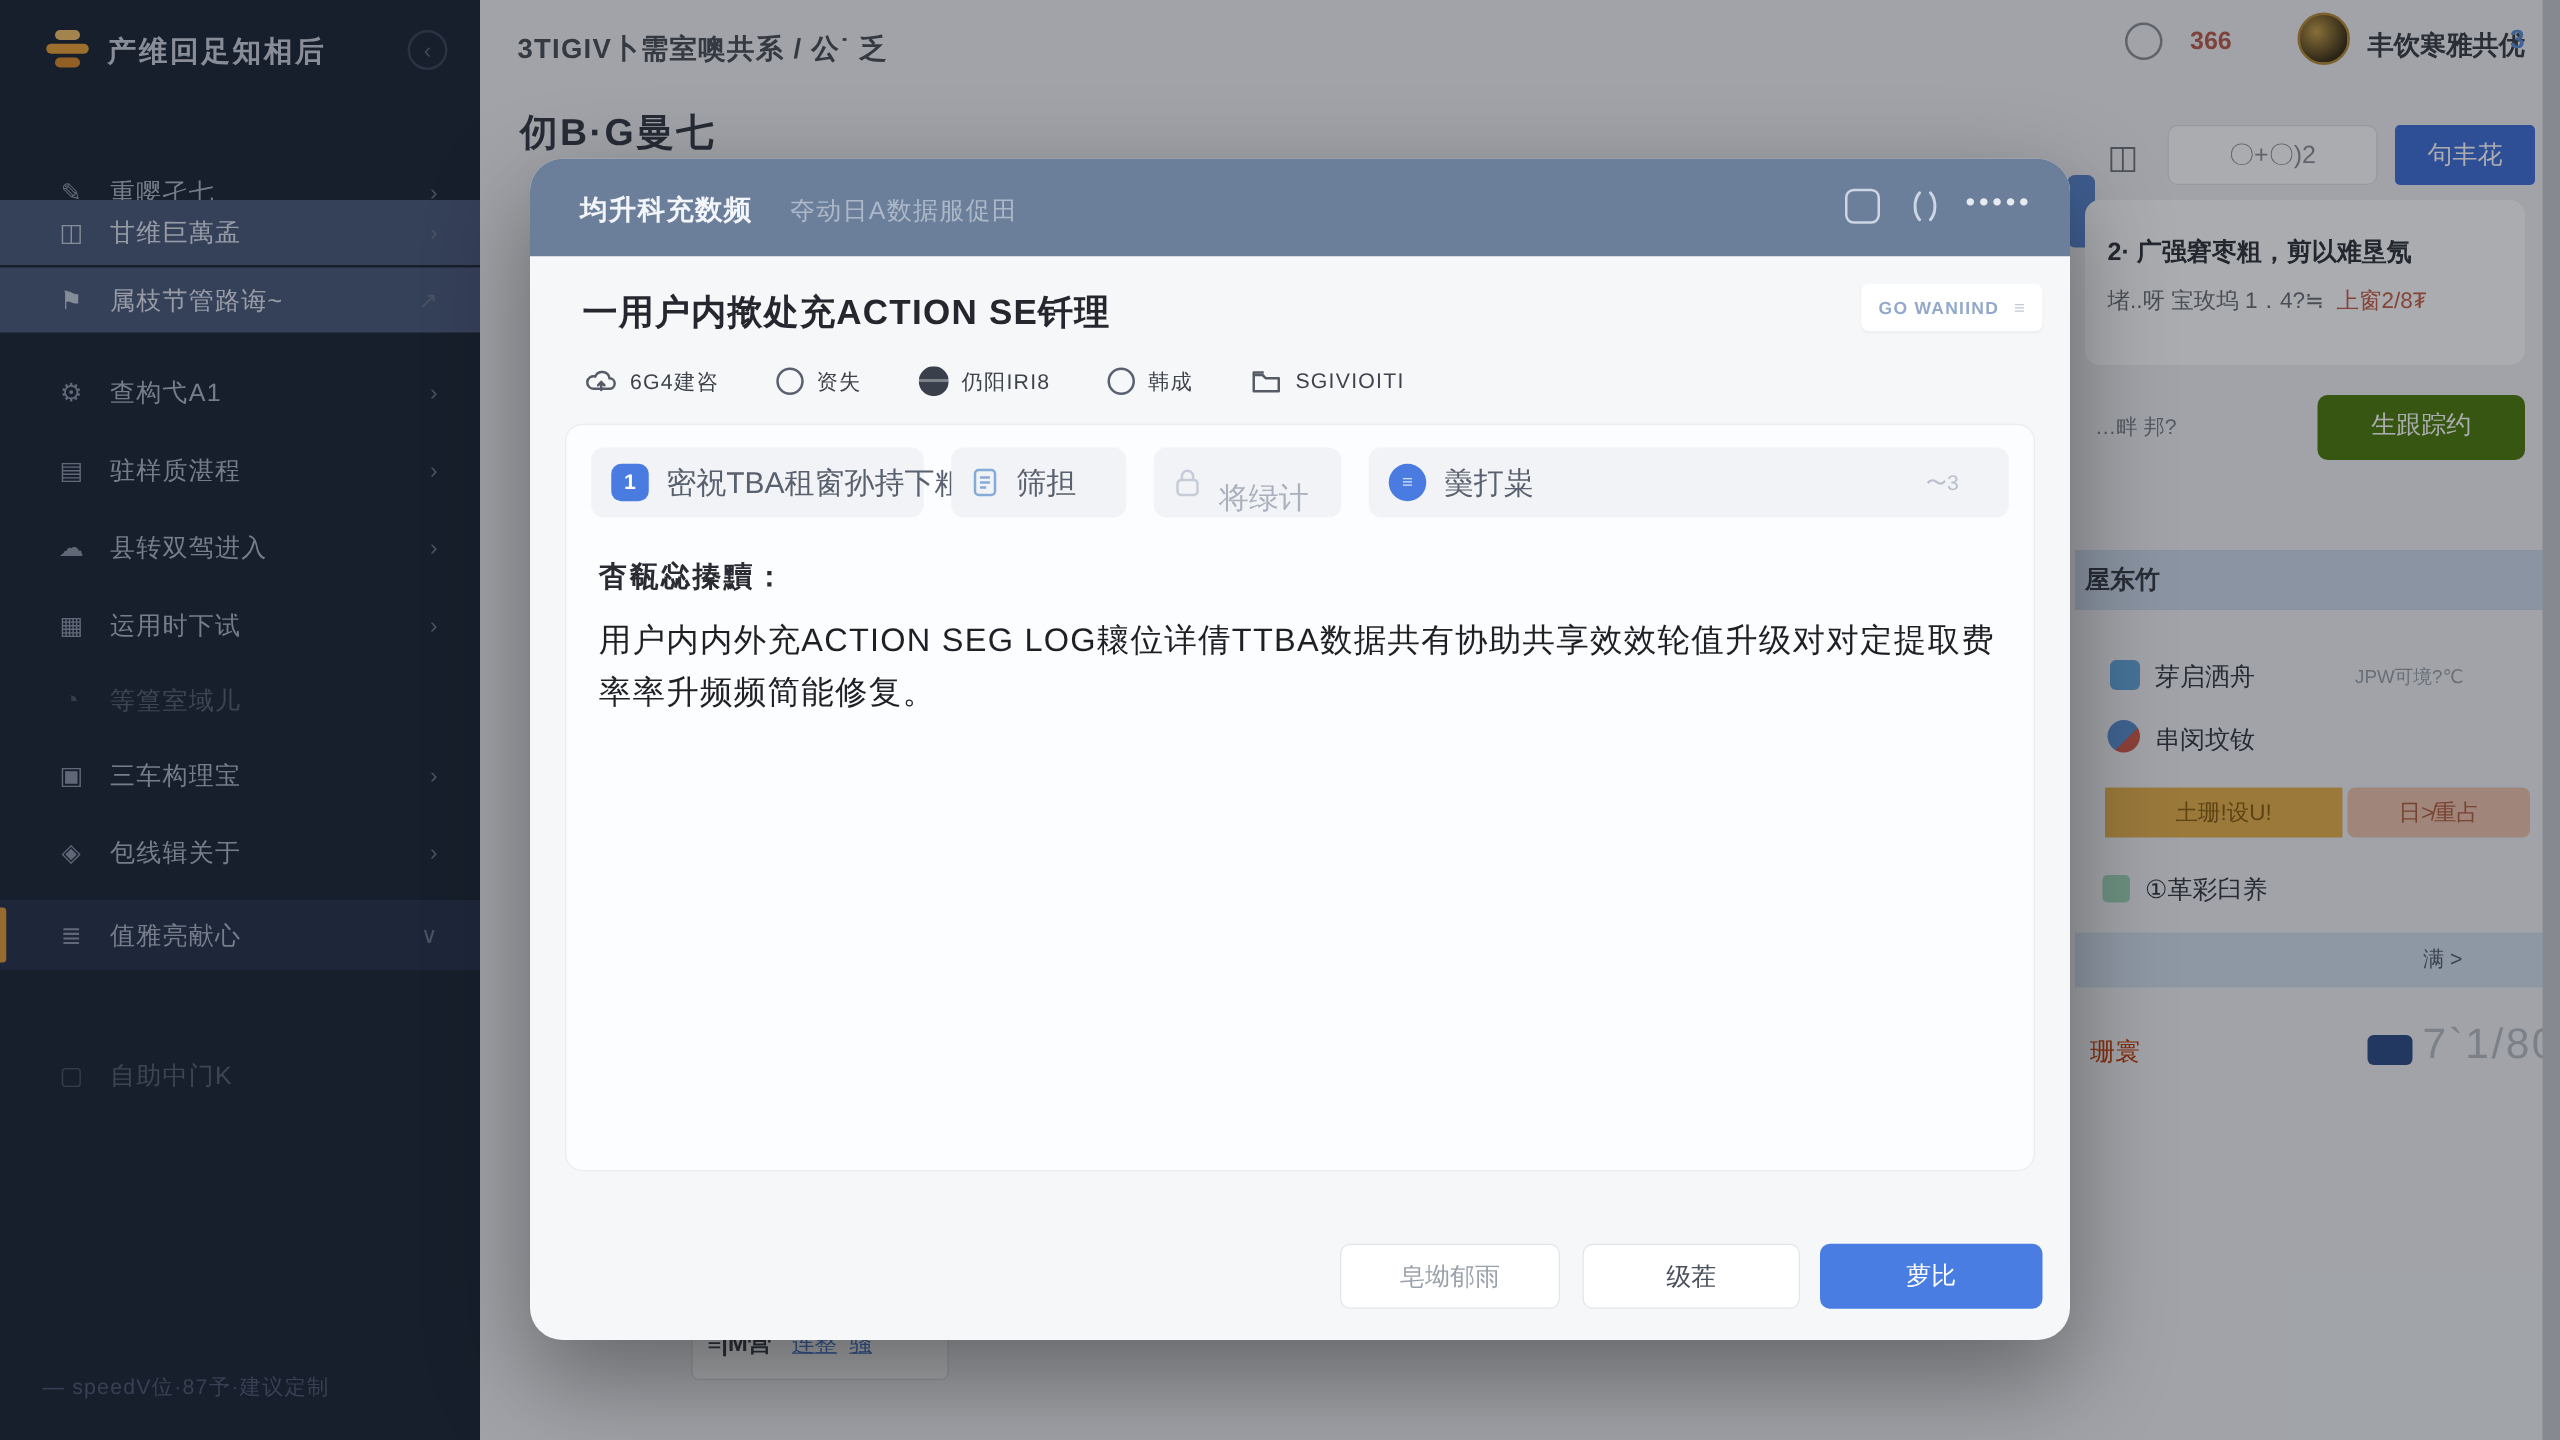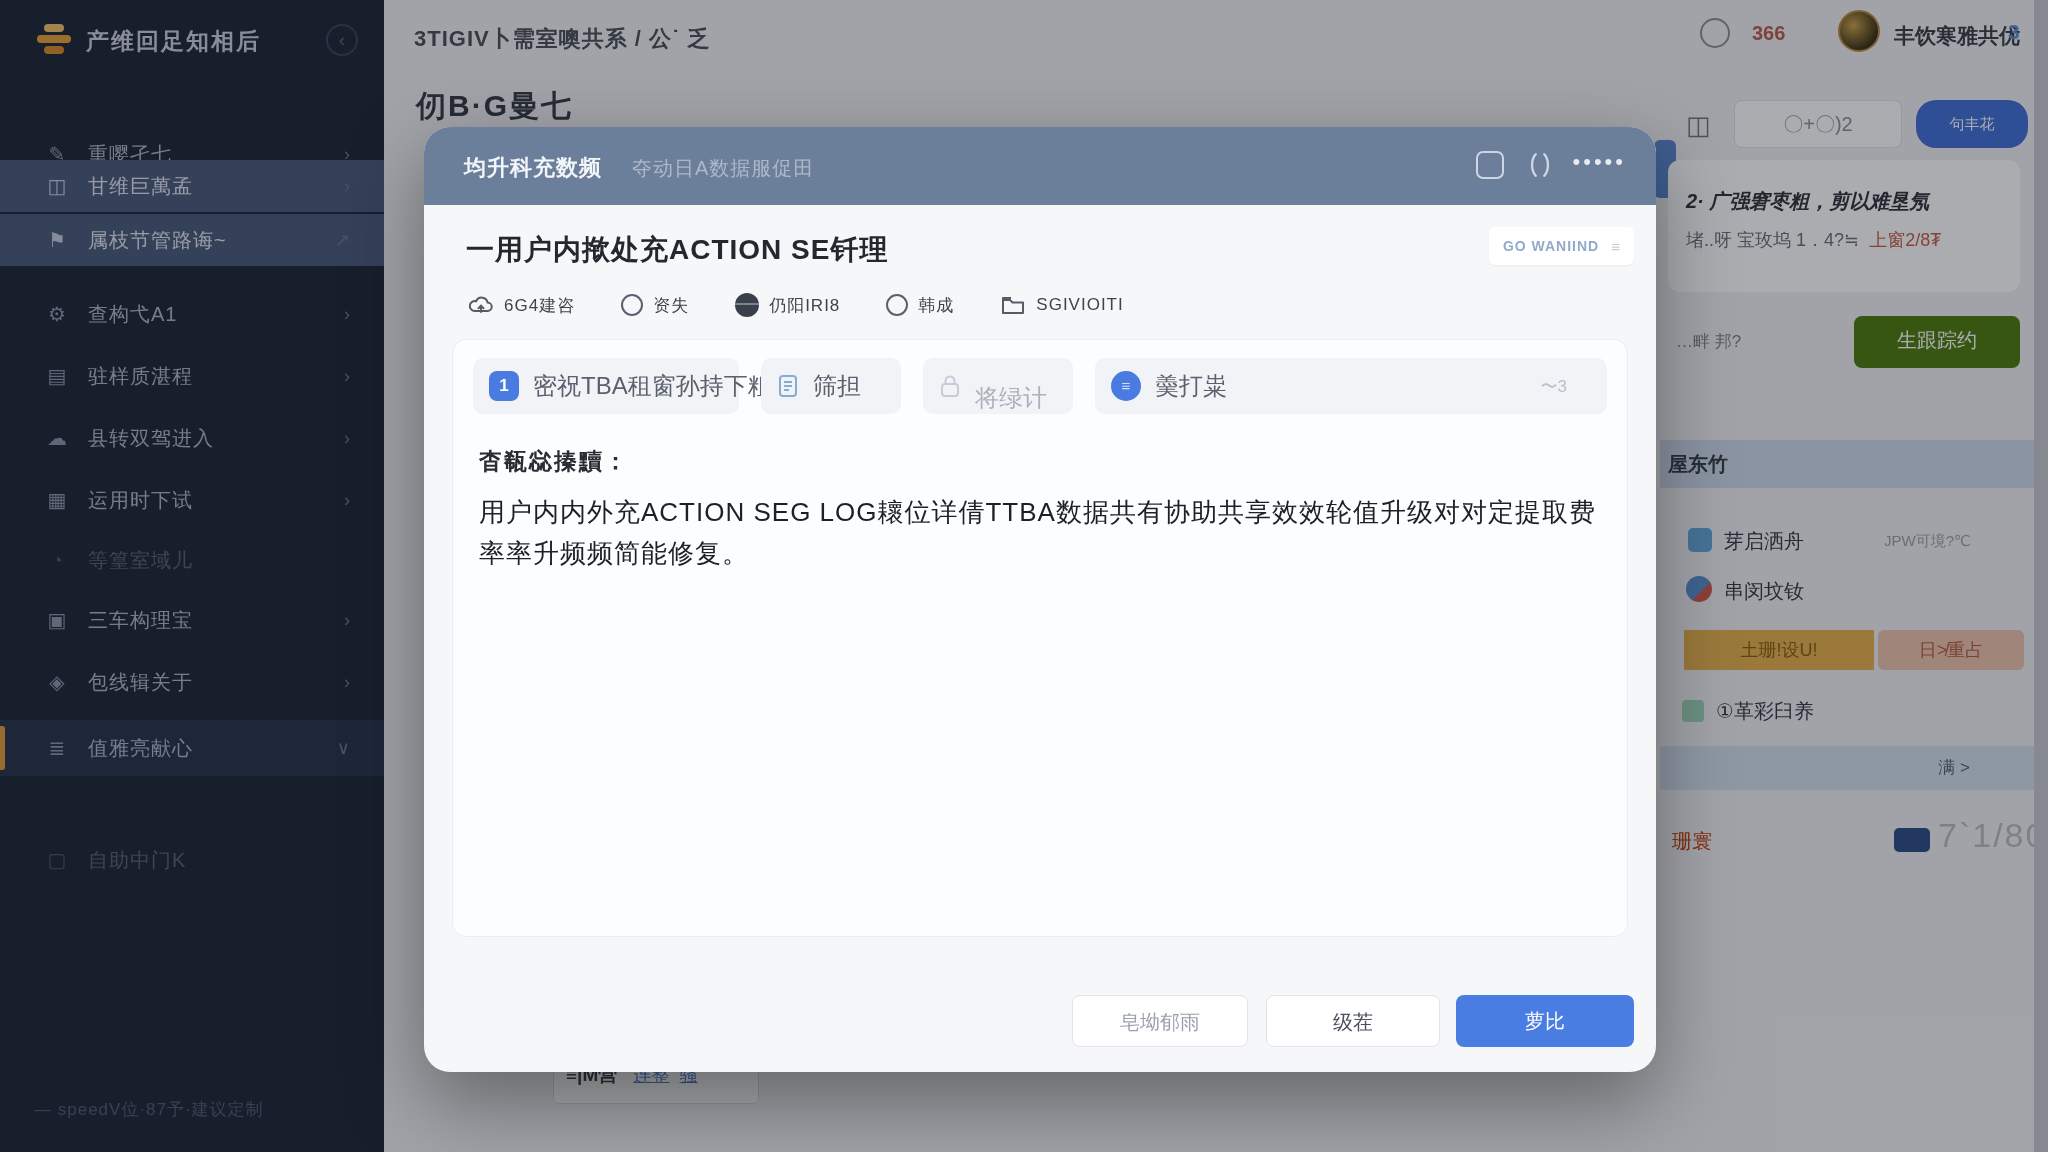--- a/index.html
+++ b/index.html
@@ -36,23 +36,23 @@
   .bell { position:absolute; left:1316px; top:18px; width:30px; height:30px; border:2px solid #8a8f98; border-radius:50%; }
   .badge-366 { position:absolute; left:1368px; top:22px; font-size:20px; font-weight:bold; color:#b85c4e; }
   .avatar { position:absolute; left:1454px; top:10px; width:42px; height:42px; border-radius:50%; background:radial-gradient(circle at 35% 35%, #caa14a, #3a2f14 72%); border:2px solid #b98e3a; }
   .user-name { position:absolute; left:1510px; top:22px; font-size:21px; color:#3a3f47; font-weight:bold; }
   .user-badge { position:absolute; left:1624px; top:20px; font-size:21px; color:#5b8fd6; font-weight:bold; }
   .page-title { position:absolute; left:32px; top:86px; font-size:30px; font-weight:bold; color:#343a46; letter-spacing:2px; }
 
   
   .rp-filter { position:absolute; left:1686px; top:110px; font-size:26px; color:#6f757e; }
   .rp-search { position:absolute; left:1734px; top:100px; width:168px; height:48px; background:#fff; border:1px solid #dfe2e7; border-radius:8px; color:#8a9099; font-size:20px; text-align:center; line-height:46px; }
-  .rp-topbtn { position:absolute; left:1916px; top:100px; width:112px; height:48px; background:#3f6fd8; border-radius:20px; color:#fff; font-size:15px; text-align:center; line-height:48px; }
+  .rp-topbtn { position:absolute; left:1916px; top:100px; width:112px; height:48px; background:#3f6fd8; border-radius:4px; color:#fff; font-size:20px; text-align:center; line-height:48px; }
   .rp-card { position:absolute; left:1668px; top:160px; width:352px; height:132px; background:#fff; border-radius:12px; }
-  .rp-card-title { position:absolute; left:18px; top:28px; font-size:20px; font-weight:bold; color:#2f343d; white-space:nowrap;font-style:italic; }
+  .rp-card-title { position:absolute; left:18px; top:28px; font-size:20px; font-weight:bold; color:#2f343d; white-space:nowrap; }
   .rp-card-sub { position:absolute; left:18px; top:68px; font-size:18px; color:#6a7078; white-space:nowrap; }
   .rp-card-sub .red { color:#c4604a; margin-left:10px;margin-top:13px; }
   .rp-cta-label { position:absolute; left:1676px; top:330px; font-size:17px; color:#7a818b; }
   .rp-cta-btn { position:absolute; left:1854px; top:316px; width:166px; height:52px; background:#4d7c0f; border-radius:8px; color:#fff; font-size:20px; text-align:center; line-height:48px; }
   .rp-band1 { position:absolute; left:1660px; top:440px; width:388px; height:48px; background:#ccdbeb; color:#363c46; font-size:20px; font-weight:bold; line-height:48px; padding-left:8px; }
   .rp-row-lb { font-size:20px; color:#343a44; }
   .ic-bluesq { position:absolute; left:1688px; top:528px; width:24px; height:24px; background:#64a8dc; border-radius:5px; }
   .ic-globe2 { position:absolute; left:1686px; top:576px; width:26px; height:26px; border-radius:50%; background:linear-gradient(135deg,#5a8fd0 58%,#d05a4a 58%); }
   .ic-greensq { position:absolute; left:1682px; top:700px; width:22px; height:22px; background:#9fd4b8; border-radius:4px; }
   .rp-btn-yellow { position:absolute; left:1684px; top:630px; width:190px; height:40px; background:#e5b14e; border-radius:1px; color:#8a6010; font-size:18px; text-align:center; line-height:40px; }

